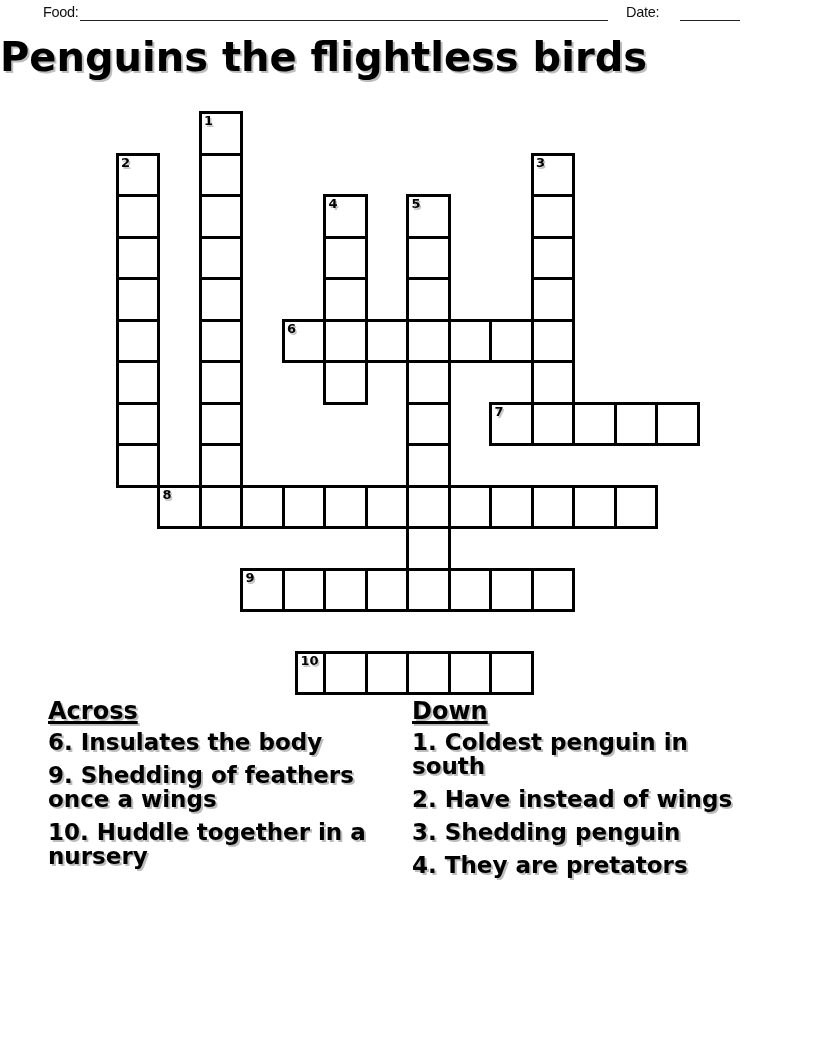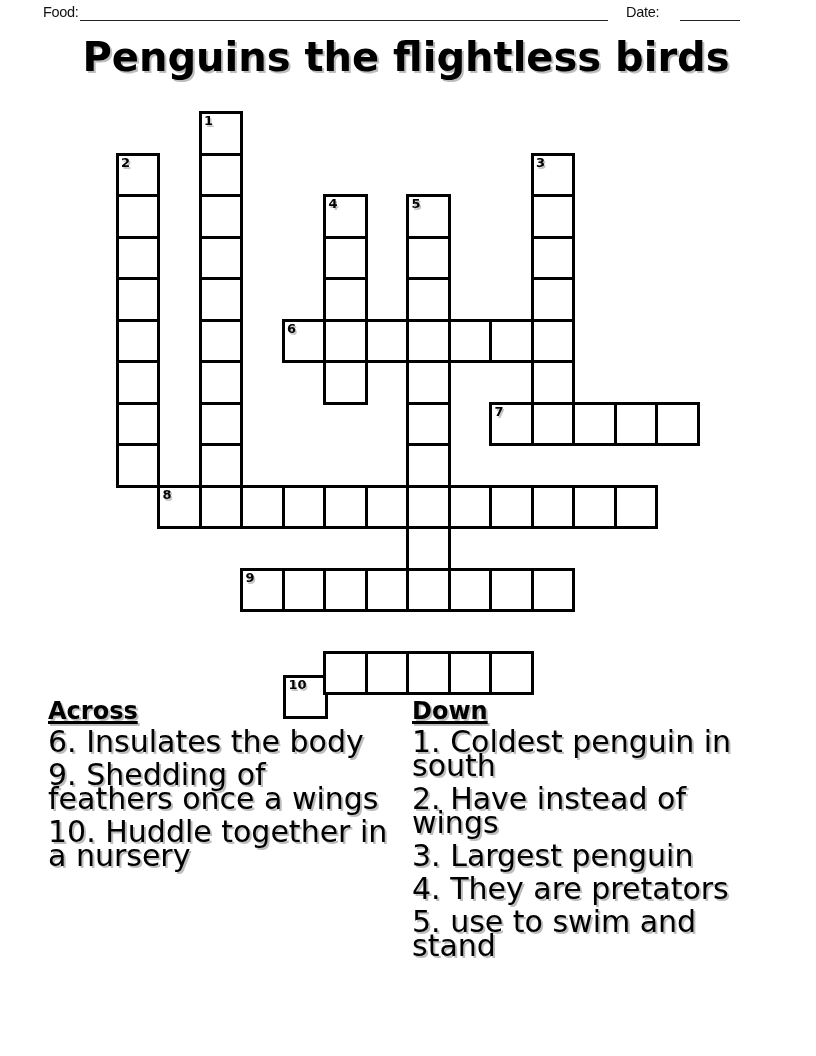--- a/index.html
+++ b/index.html
@@ -34,21 +34,20 @@
   }
   .name-line { left: 80px; width: 528px; }
   .date-line { left: 680px; width: 60px; }
 
   
   .title {
     position: absolute;
     top: 37px;
     left: 0;
     width: 812px;
-    text-align: center;
     font-size: 40px;
     font-weight: bold;
     line-height: 1;
     letter-spacing: 0px;
     text-shadow: 2px 2px 0 #bdbdbd;
     white-space: nowrap;
   }
 
   
   .grid { position: absolute; left: 0; top: 0; }
@@ -77,22 +76,22 @@
     font-size: 24px;
     font-weight: bold;
     line-height: 26px;
     margin: 0 0 6px 0;
     text-decoration: underline;
     text-decoration-thickness: 3px;
     text-underline-offset: 2px;
     text-shadow: 2px 2px 0 #bdbdbd;
   }
   .clue {
-    font-size: 30px;
-    font-weight: normal;
+    font-size: 23px;
+    font-weight: bold;
     line-height: 24px;
     margin-bottom: 9px;
     text-shadow: 2px 2px 0 #bdbdbd;
     letter-spacing: 0;
   }
 </style>
 </head>
 <body>
 
 <div class="page">
@@ -181,39 +180,38 @@
       <div class="cell" style="left: 613.5px; top: 484.5px;"></div>
       <div class="cell" style="left: 240px; top: 567.5px;">
         <span class="cell-num">9</span>
       </div>
       <div class="cell" style="left: 281.5px; top: 567.5px;"></div>
       <div class="cell" style="left: 323px; top: 567.5px;"></div>
       <div class="cell" style="left: 364.5px; top: 567.5px;"></div>
       <div class="cell" style="left: 447.5px; top: 567.5px;"></div>
       <div class="cell" style="left: 489px; top: 567.5px;"></div>
       <div class="cell" style="left: 530.5px; top: 567.5px;"></div>
-      <div class="cell" style="left: 283px; top: 650.5px; margin-top: 24px;">
+      <div class="cell" style="left: 295px; top: 650.5px;">
         <span class="cell-num">10</span>
       </div>
       <div class="cell" style="left: 323px; top: 650.5px;"></div>
       <div class="cell" style="left: 364.5px; top: 650.5px;"></div>
       <div class="cell" style="left: 406px; top: 650.5px;"></div>
       <div class="cell" style="left: 447.5px; top: 650.5px;"></div>
       <div class="cell" style="left: 489px; top: 650.5px;"></div>
     </div>
 
   <div class="clue-col across">
     <h2 class="clue-heading">Across</h2>
     <div class="clue"><span>6.</span> <span>Insulates the body</span></div>
     <div class="clue"><span>9.</span> <span>Shedding of feathers once a wings</span></div>
     <div class="clue"><span>10.</span> <span>Huddle together in a nursery</span></div>
   </div>
 
   <div class="clue-col down">
     <h2 class="clue-heading">Down</h2>
     <div class="clue"><span>1.</span> <span>Coldest penguin in south</span></div>
     <div class="clue"><span>2.</span> <span>Have instead of wings</span></div>
-    <div class="clue"><span>3.</span> <span>Largest penguin</span></div>
+    <div class="clue"><span>3.</span> <span>Shedding penguin</span></div>
     <div class="clue"><span>4.</span> <span>They are pretators</span></div>
-    <div class="clue"><span>5.</span> <span>use to swim and stand</span></div>
   </div>
 
 </div>
 
 </body></html>

